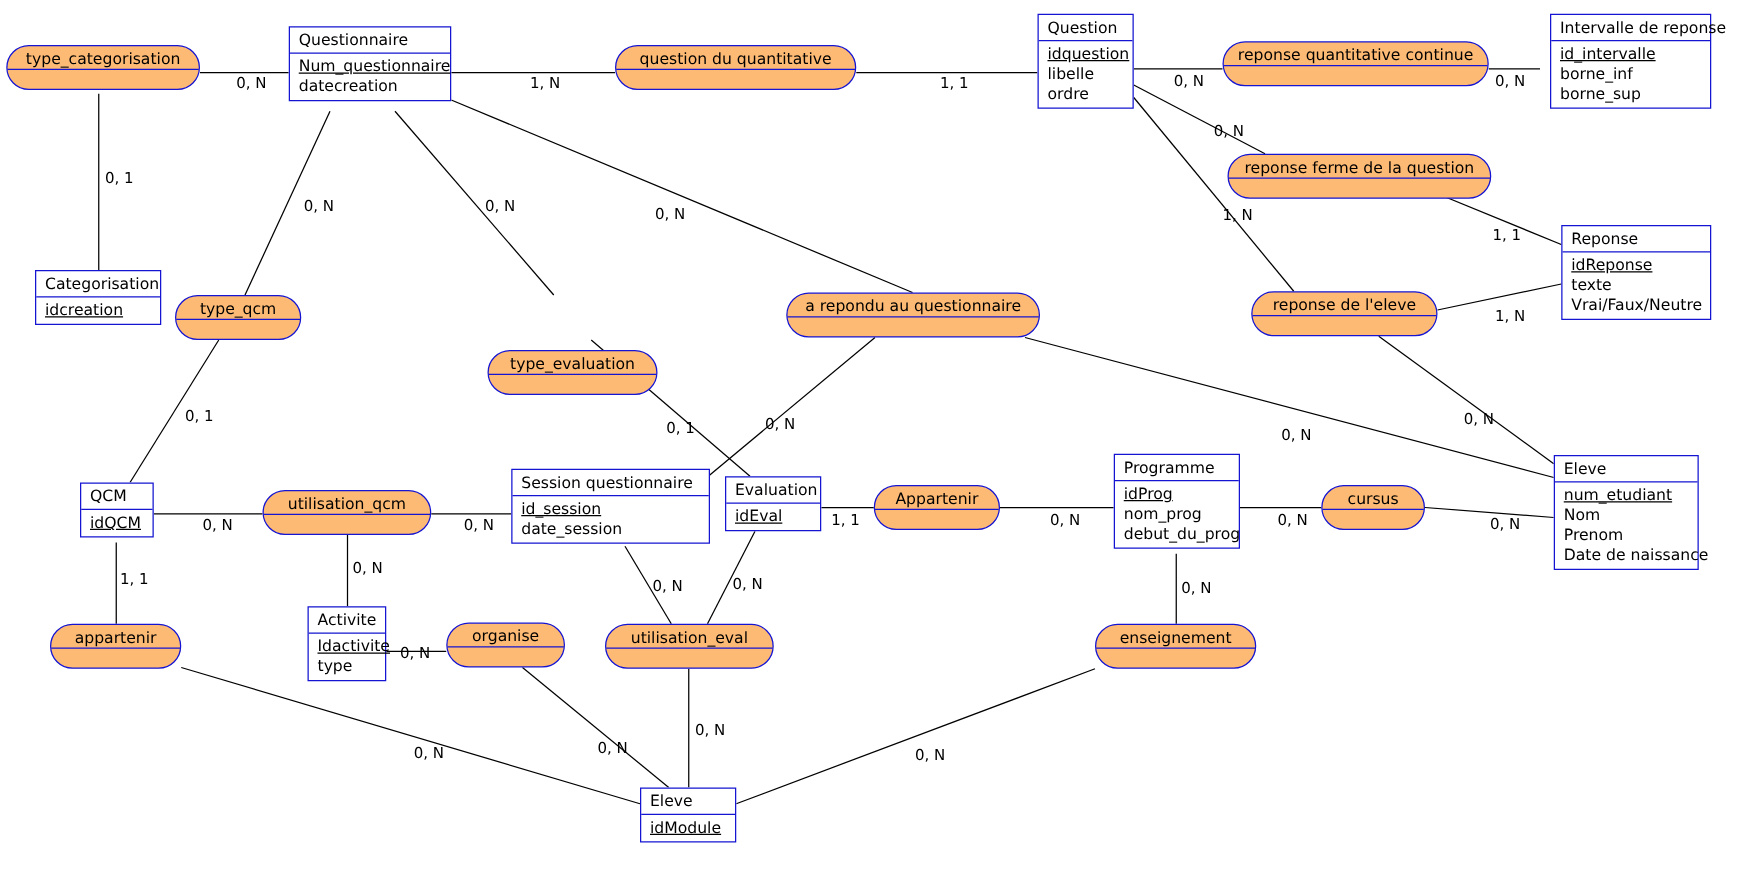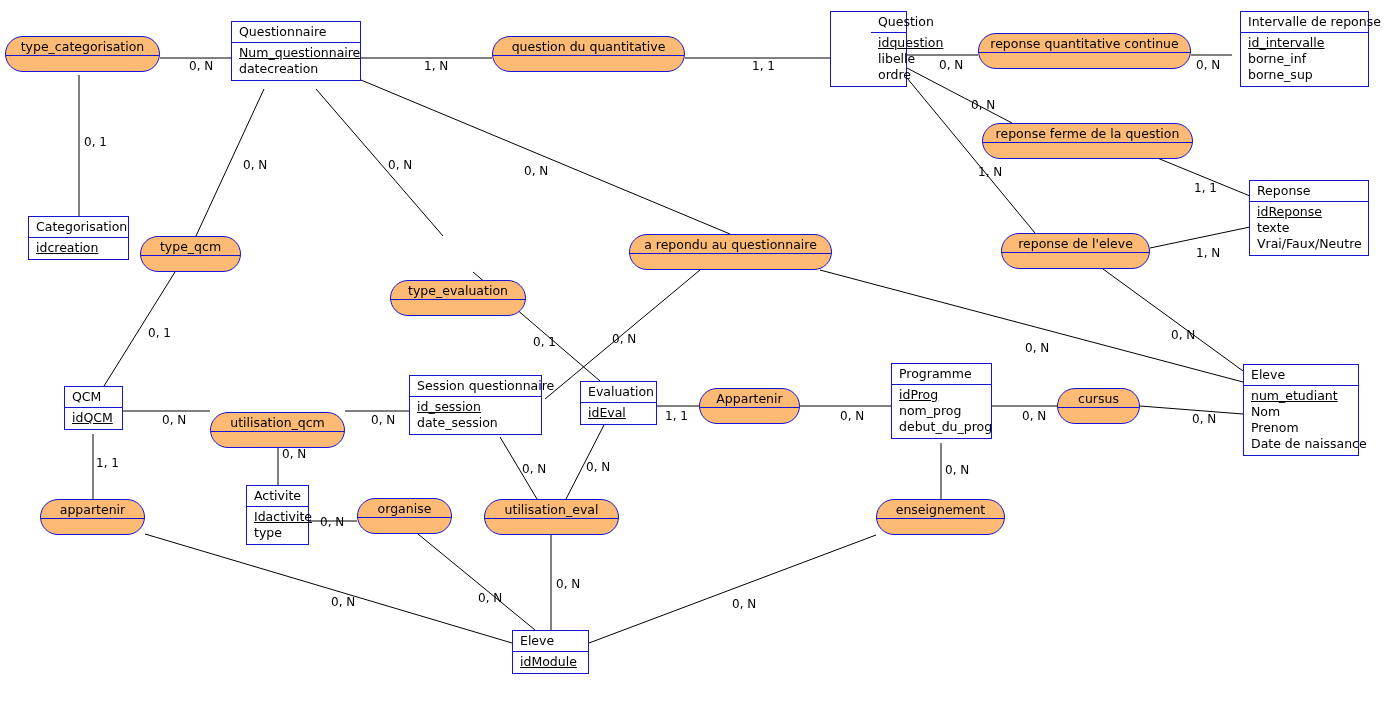--- a/index.html
+++ b/index.html
@@ -162,21 +162,21 @@
     <div class="card" style="left: 478px; top: 592px;">0, N</div>
     <div class="card" style="left: 556px; top: 578px;">0, N</div>
     <div class="card" style="left: 732px; top: 598px;">0, N</div>
     <div class="entity" style="left: 231px; top: 21px; width: 130px;">
       <div class="ent-title">Questionnaire</div>
       <div class="ent-attrs">
         <div class="attr key">Num_questionnaire</div>
         <div class="attr">datecreation</div>
       </div>
     </div>
-    <div class="entity" style="left: 830px; top: 11px; width: 77px; padding-left: 40px;">
+    <div class="entity" style="left: 830px; top: 11px; width: 77px;">
       <div class="ent-title">Question</div>
       <div class="ent-attrs">
         <div class="attr key">idquestion</div>
         <div class="attr">libelle</div>
         <div class="attr">ordre</div>
       </div>
     </div>
     <div class="entity" style="left: 1240px; top: 11px; width: 129px;">
       <div class="ent-title">Intervalle de reponse</div>
       <div class="ent-attrs">
@@ -198,21 +198,21 @@
         <div class="attr">texte</div>
         <div class="attr">Vrai/Faux/Neutre</div>
       </div>
     </div>
     <div class="entity" style="left: 64px; top: 386px; width: 59px;">
       <div class="ent-title">QCM</div>
       <div class="ent-attrs">
         <div class="attr key">idQCM</div>
       </div>
     </div>
-    <div class="entity" style="left: 409px; top: 375px; width: 133px;">
+    <div class="entity" style="left: 409px; top: 375px; width: 159px;">
       <div class="ent-title">Session questionnaire</div>
       <div class="ent-attrs">
         <div class="attr key">id_session</div>
         <div class="attr">date_session</div>
       </div>
     </div>
     <div class="entity" style="left: 580px; top: 381px; width: 77px;">
       <div class="ent-title">Evaluation</div>
       <div class="ent-attrs">
         <div class="attr key">idEval</div>
@@ -273,21 +273,21 @@
       <div class="rel-body"></div>
     </div>
     <div class="rel" style="left: 390px; top: 236px; width: 136px; margin-top: 44px;">
       <div class="rel-title">type_evaluation</div>
       <div class="rel-body"></div>
     </div>
     <div class="rel" style="left: 629px; top: 234px; width: 203px;">
       <div class="rel-title">a repondu au questionnaire</div>
       <div class="rel-body"></div>
     </div>
-    <div class="rel" style="left: 210px; top: 392px; width: 135px; margin-top: 20px;">
+    <div class="rel" style="left: 210px; top: 392px; width: 135px;">
       <div class="rel-title">utilisation_qcm</div>
       <div class="rel-body"></div>
     </div>
     <div class="rel" style="left: 699px; top: 388px; width: 101px;">
       <div class="rel-title">Appartenir</div>
       <div class="rel-body"></div>
     </div>
     <div class="rel" style="left: 1057px; top: 388px; width: 83px;">
       <div class="rel-title">cursus</div>
       <div class="rel-body"></div>

